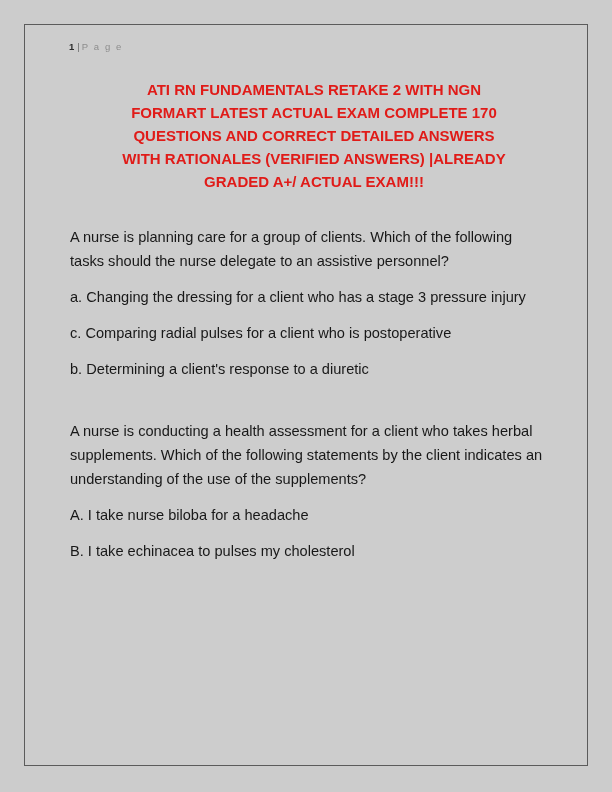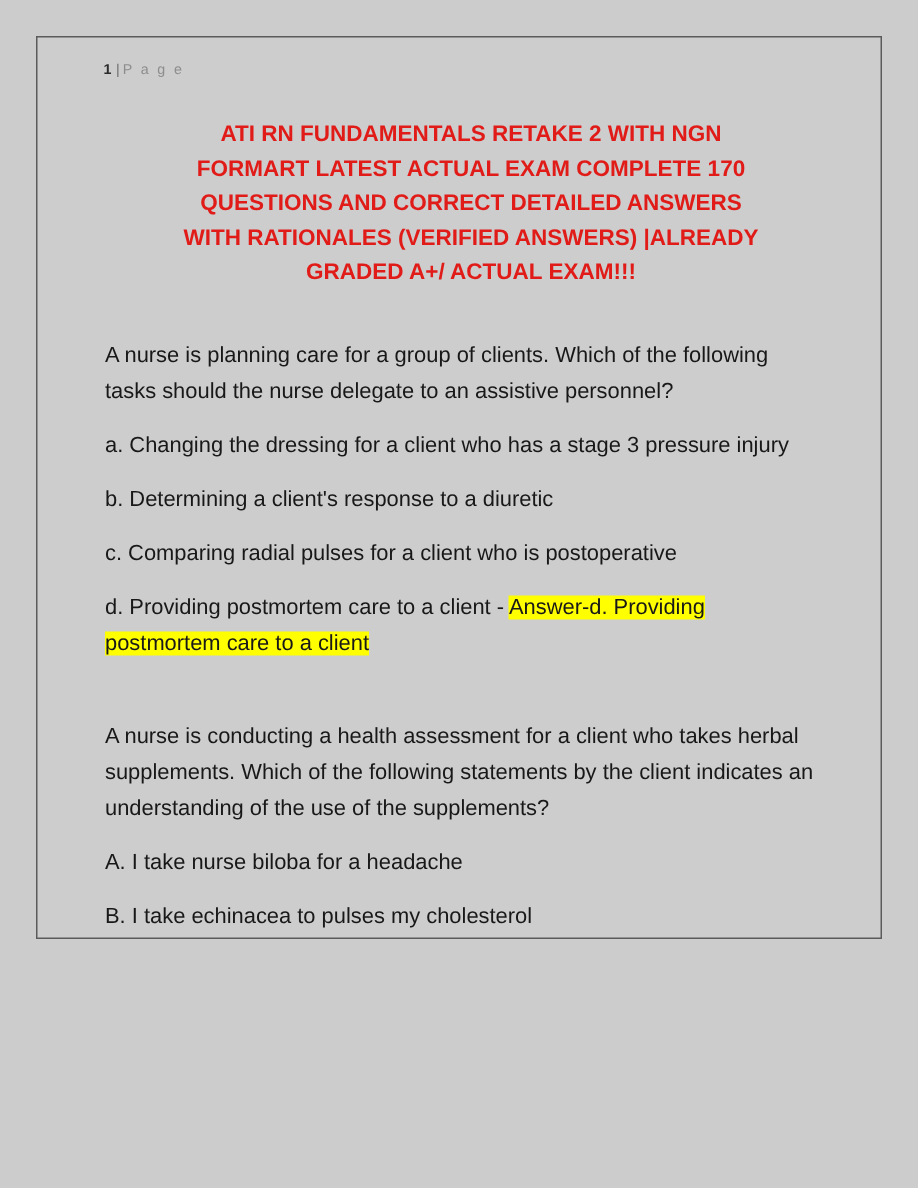--- a/index.html
+++ b/index.html
@@ -16,21 +16,21 @@
     overflow: hidden;
     position: relative;
   }
 
   
   .page-frame {
     position: absolute;
     left: 24px;
     top: 24px;
     width: 564px;
-    height: 602px;
+    height: 742px;
     border: 1px solid #5b5b5b;
     box-sizing: border-box;
     background: #cdcdcd;
   }
 
   .page-inner {
     position: absolute;
     left: 0;
     top: 0;
     right: 0;
@@ -122,23 +122,22 @@
       <span class="title-line">FORMART LATEST ACTUAL EXAM COMPLETE 170</span>
       <span class="title-line">QUESTIONS AND CORRECT DETAILED ANSWERS</span>
       <span class="title-line">WITH RATIONALES (VERIFIED ANSWERS) |ALREADY</span>
       <span class="title-line">GRADED A+/ ACTUAL EXAM!!!</span>
     </div>
 
     <div class="content">
 
       <p class="para">A nurse is planning care for a group of clients. Which of the following tasks should the nurse delegate to an assistive personnel?</p>
       <p class="para option">a. Changing the dressing for a client who has a stage 3 pressure injury</p>
+      <p class="para option">c. Comparing radial pulses for a client who is postoperative</p>
       <p class="para option">b. Determining a client's response to a diuretic</p>
-      <p class="para option">c. Comparing radial pulses for a client who is postoperative</p>
-      <p class="para option"><span>d. Providing postmortem care to a client - </span><span class="hl">Answer-d. Providing postmortem care to a client</span></p>
 
       <div class="block-gap"></div>
 
       <p class="para">A nurse is conducting a health assessment for a client who takes herbal supplements. Which of the following statements by the client indicates an understanding of the use of the supplements?</p>
       <p class="para option">A. I take nurse biloba for a headache</p>
       <p class="para option">B. I take echinacea to pulses my cholesterol</p>
 
     </div>
   </div>
 </div>

